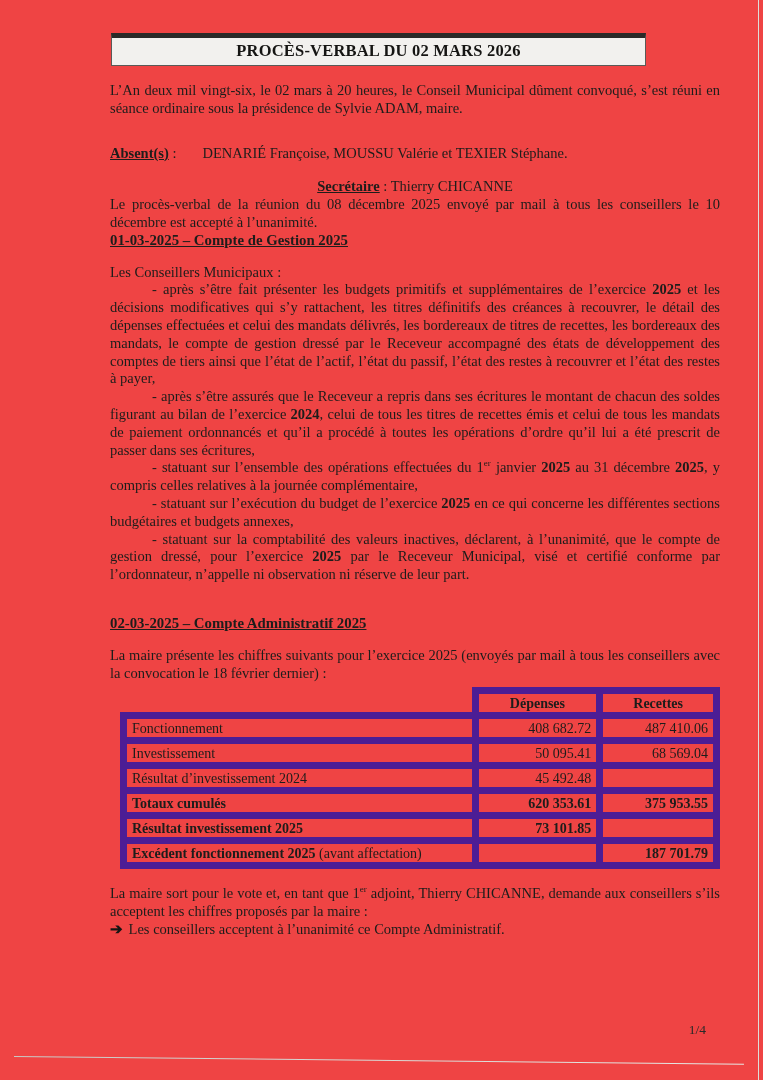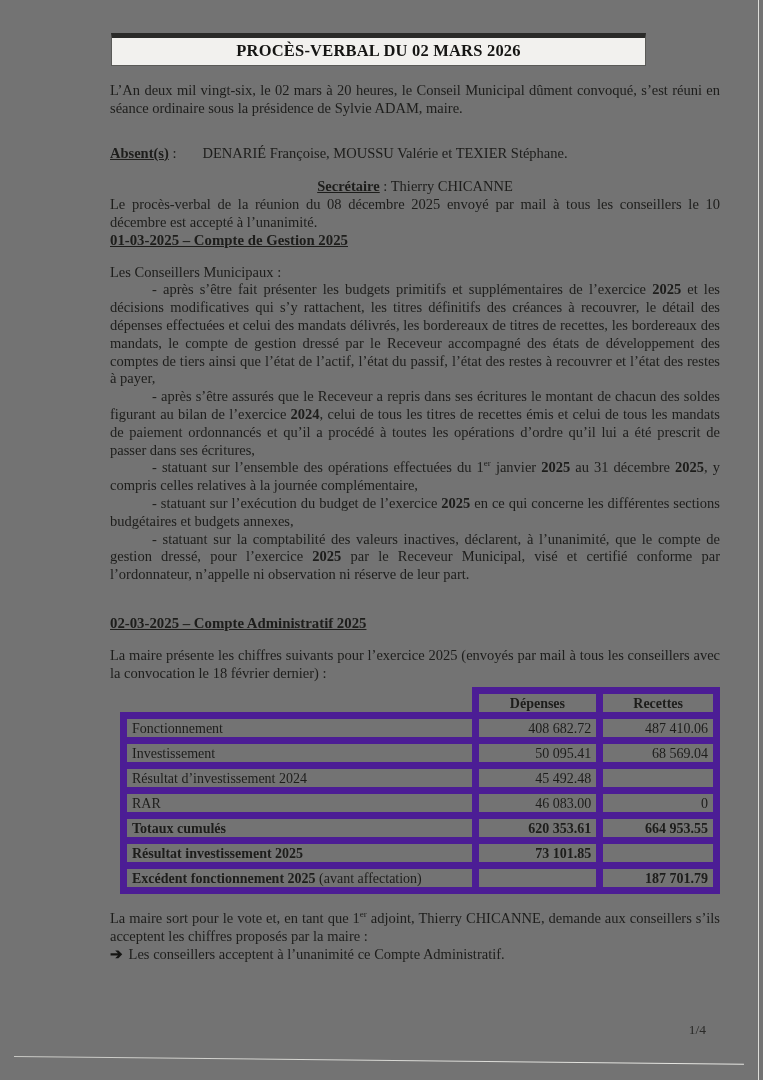--- a/index.html
+++ b/index.html
@@ -1,20 +1,20 @@
 <!DOCTYPE html>
 <html><head>
 <meta charset="utf-8">
 <style>
   html,body{margin:0;padding:0;}
   body{background:#ffffff;}
   .page{
     position:relative;
     width:763px;height:1080px;
-    background:#737373;
+    background:#ef4444;
     font-family:"Liberation Serif","DejaVu Serif",serif;
     color:#1d1d1b;
     overflow:hidden;
   }
   .content{padding:33px 43px 0 110px;}
   .title-box{
     width:533px;margin-left:1px;
     border:1px solid #5a5a57;
     border-top:5px solid #2a2a28;
     background:#f2f1ee;
@@ -129,28 +129,23 @@
             <td class="lbl"><span>Investissement</span></td>
             <td class="num">50 095.41</td>
             <td class="num">68 569.04</td>
           </tr>
           <tr>
             <td class="lbl"><span>Résultat d’investissement 2024</span></td>
             <td class="num">45 492.48</td>
             <td class="num"></td>
           </tr>
           <tr>
-            <td class="lbl"><span>RAR</span></td>
-            <td class="num">46 083.00</td>
-            <td class="num">0</td>
-          </tr>
-          <tr>
             <td class="lbl"><span style="font-weight: bold;">Totaux cumulés</span></td>
             <td class="num" style="font-weight: bold;">620 353.61</td>
-            <td class="num" style="font-weight: bold;">664 953.55</td>
+            <td class="num" style="font-weight: bold;">375 953.55</td>
           </tr>
           <tr>
             <td class="lbl"><span style="font-weight: bold;">Résultat investissement 2025</span></td>
             <td class="num" style="font-weight: bold;">73 101.85</td>
             <td class="num" style="font-weight: bold;"></td>
           </tr>
           <tr>
             <td class="lbl"><span style="font-weight: bold;">Excédent fonctionnement 2025</span><span> (avant affectation)</span></td>
             <td class="num" style="font-weight: bold;"></td>
             <td class="num" style="font-weight: bold;">187 701.79</td>

